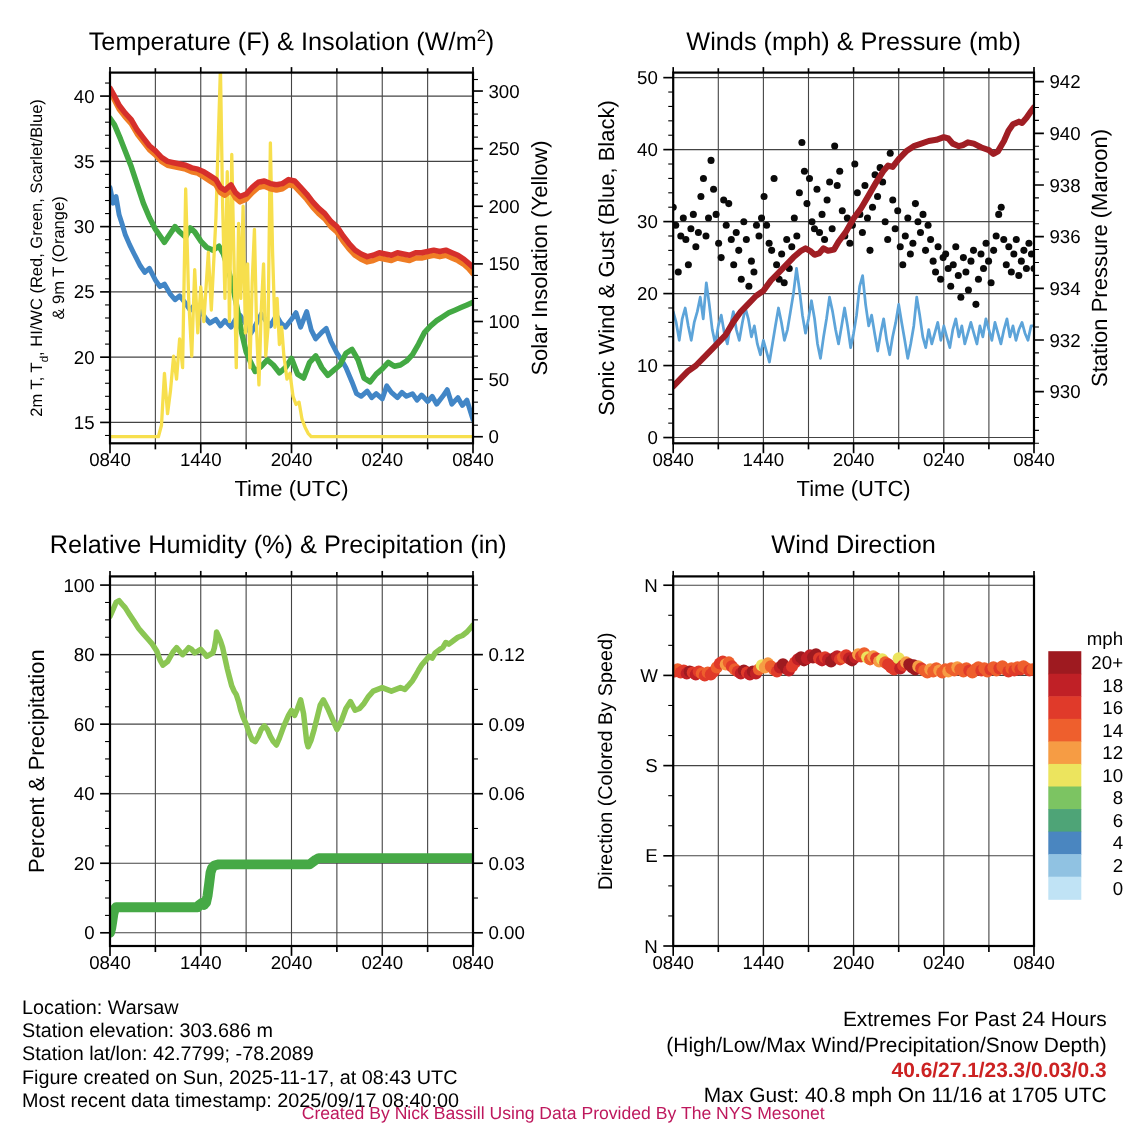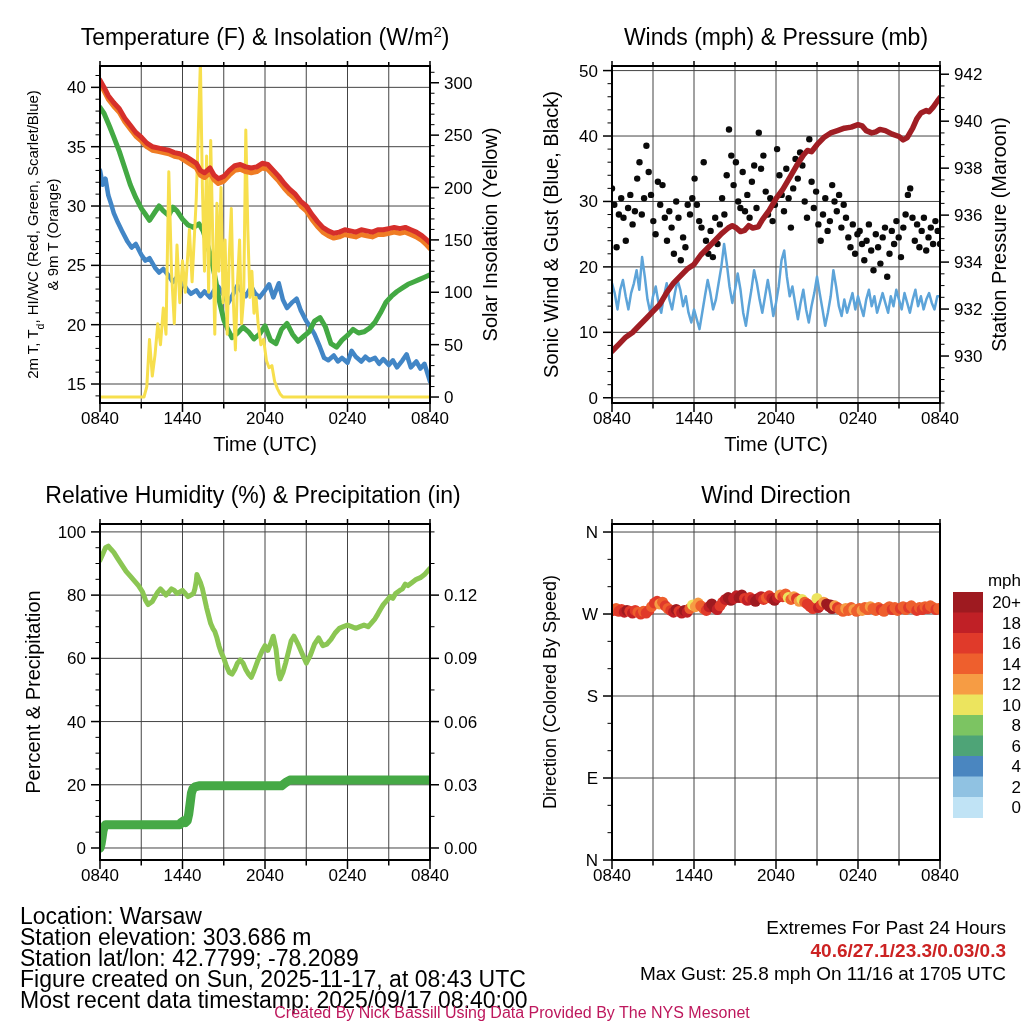--- a/index.html
+++ b/index.html
@@ -1,18 +1,18 @@
 <!DOCTYPE html>
 <html><head>
 <meta charset="utf-8">
 <style>
   html,body{margin:0;padding:0;background:#ffffff;}
   body{width:1024px;height:1024px;position:relative;font-family:"Liberation Sans",sans-serif;color:#000;overflow:hidden;}
   #charts{position:absolute;left:0;top:0;}
-  .footer-left{position:absolute;left:20px;top:906px;font-size:23px;line-height:21px;}
+  .footer-left{position:absolute;left:20px;top:906px;font-size:18px;line-height:21px;}
   .footer-right{position:absolute;right:18px;top:916px;text-align:right;font-size:19px;line-height:23px;}
   .footer-right .extremes{font-weight:bold;}
   .credit{position:absolute;left:0;top:1004px;width:100%;text-align:center;font-size:16px;color:#be185d;}
   svg text{font-family:"Liberation Sans",sans-serif;}
 </style>
 </head>
 <body>
 
 <svg id="charts" width="1024" height="1024">
     <g>
@@ -737,17 +737,18 @@
 <div class="footer-left">
   <div>Location: Warsaw</div>
   <div>Station elevation: 303.686 m</div>
   <div>Station lat/lon: 42.7799; -78.2089</div>
   <div>Figure created on Sun, 2025-11-17, at 08:43 UTC</div>
   <div>Most recent data timestamp: 2025/09/17 08:40:00</div>
 </div>
 
 <div class="footer-right">
   <div>Extremes For Past 24 Hours</div>
+  <div>(High/Low/Max Wind/Precipitation/Snow Depth)</div>
   <div class="extremes" id="extremes-values" style="color: rgb(204, 34, 34);">40.6/27.1/23.3/0.03/0.3</div>
-  <div>Max Gust: 25.8 mph On 11/16 at 1705 UTC</div>
+  <div>Max Gust: 40.8 mph On 11/16 at 1705 UTC</div>
 </div>
 
 <div class="credit">Created By Nick Bassill Using Data Provided By The NYS Mesonet</div>
 
 </body></html>

